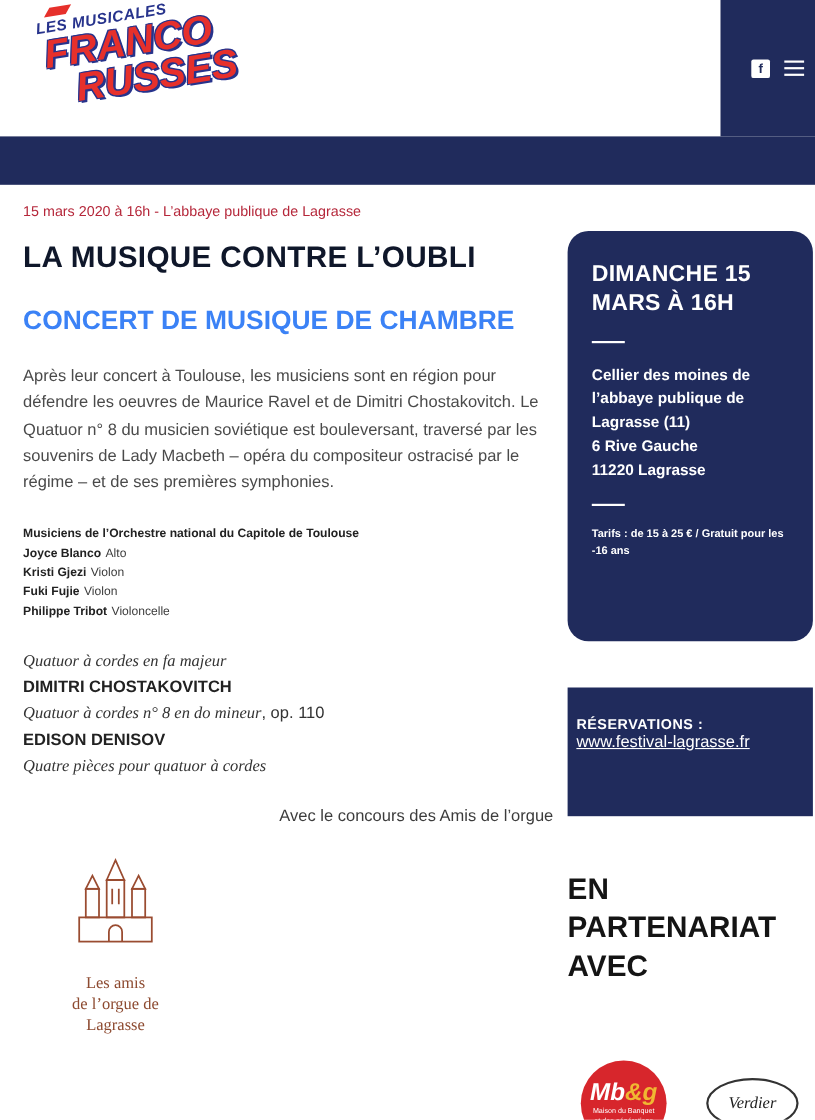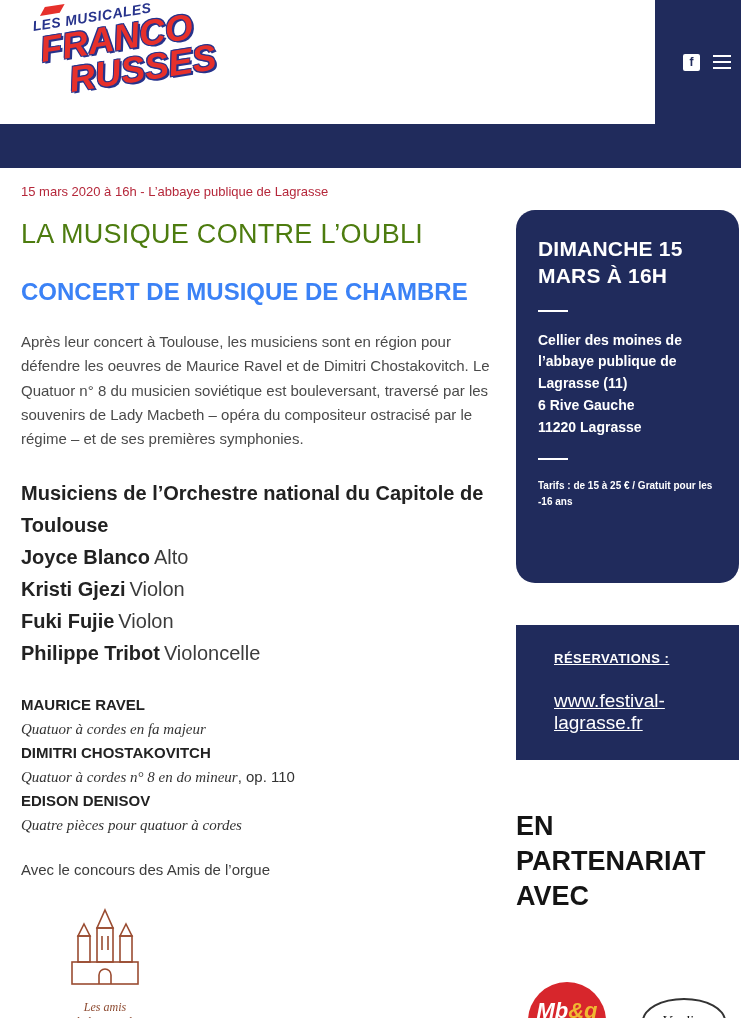--- a/index.html
+++ b/index.html
@@ -23,50 +23,50 @@
   .menu-icon { width:18px; cursor:pointer; }
   .menu-icon span { display:block; height:2px; background:#ffffff; margin:4px 0; }
 
   .navy-band { position:absolute; top:124px; left:0; width:741px; height:44px; background:#202b5c; }
 
   
   .content { position:absolute; top:168px; left:0; right:0; bottom:0; }
 
   .article { position:absolute; left:21px; top:14px; width:482px; }
   .date-line { font-size:13px; color:#b5273a; margin:2px 0 20px; }
-  .main-title { font-size:27px; font-weight:normal; color:#4d7c0f; letter-spacing:0.3px; margin:0 0 28px; }
+  .main-title { font-size:27px; font-weight:bold; color:#0f172a; letter-spacing:0.3px; margin:0 0 28px; }
   .sub-title { font-size:24px; font-weight:bold; color:#3b82f6; margin:0 0 24px; }
   .intro { font-size:15px; line-height:1.62; color:#4a4a4a; margin:0 0 26px; }
 
-  .musicians { font-size:20px; line-height:1.6; color:#3c3c3c; margin:0 0 24px; }
+  .musicians { font-size:11px; line-height:1.6; color:#3c3c3c; margin:0 0 24px; }
   .musicians-heading { font-weight:bold; color:#222222; }
   .musician-name { font-weight:bold; color:#222222; }
   .musician-instr { margin-left:4px; }
 
   .program { font-size:15px; line-height:1.6; color:#333333; margin:0 0 24px; }
   .composer { font-weight:bold; color:#222222; }
   .piece .it { font-style:italic;font-family:Liberation Serif, serif; }
 
-  .footnote { font-size:15px; color:#3c3c3c; margin:0 0 28px; }
+  .footnote { font-size:15px; color:#3c3c3c; margin:0 0 28px;text-align:right; }
 
   .orgue-logo { margin-left:24px; width:120px; text-align:center; }
-  .orgue-caption { font-family:"Liberation Serif", serif; font-style:italic; font-size:12px; color:#8d4a30;
-                   white-space:pre-line; line-height:1.25; margin-top:6px; }
+  .orgue-caption { font-family:"Liberation Serif", serif; font-size:15px; color:#8d4a30;
+                   white-space:pre-line; line-height:1.25; margin-top:18px; }
 
   
   .sidebar { position:absolute; left:516px; top:42px; width:223px; }
   .event-box { background:#202b5c; color:#ffffff; padding:26px 22px; box-sizing:border-box; min-height:373px;border-radius:19px; }
   .event-title { font-size:21px; font-weight:bold; line-height:1.28; letter-spacing:0.2px; }
   .divider { width:30px; border:none; border-top:2px solid #ffffff; margin:20px 0 18px 0; }
   .venue-line, .addr-line { font-size:14px; font-weight:bold; line-height:1.55; }
   .tarifs { font-size:10px; font-weight:bold; line-height:1.55; }
 
-  .res-box { background:#202b5c; color:#ffffff; padding:26px 38px; box-sizing:border-box; min-height:117px; margin-top:42px;text-decoration:underline; }
+  .res-box { background:#202b5c; color:#ffffff; padding:26px 8px; box-sizing:border-box; min-height:117px; margin-top:42px; }
   .res-title { font-size:13px; font-weight:bold; letter-spacing:0.5px; }
-  .res-link { display:inline-block; margin-top:24px; color:#ffffff; font-size:19px; text-decoration:underline; cursor:pointer; }
+  .res-link { display:inline-block; color:#ffffff; font-size:15px; text-decoration:underline; cursor:pointer; }
 
   .partners-heading { margin-top:49px; font-size:27px; font-weight:bold; color:#141414; line-height:1.3; }
 
   .partner-logos { margin-top:68px; display:flex; align-items:center; }
   .mbg { width:78px; height:78px; border-radius:50%; background:#d7262c; color:#ffffff; margin-left:12px;
          display:flex; flex-direction:column; align-items:center; justify-content:center; cursor:pointer; }
   .mbg-main { font-size:22px; font-weight:bold; font-style:italic; line-height:1; }
   .mbg-amp { color:#f0b832; }
   .mbg-sub { font-size:6.5px; text-align:center; margin-top:3px; white-space:pre-line; line-height:1.3; }
   .verdier { margin-left:36px; width:84px; height:46px; border:2px solid #333333; border-radius:50%;
@@ -116,21 +116,20 @@
         <div>
           <span class="musician-name">Fuki Fujie</span><span class="musician-instr">Violon</span>
         </div>
         <div>
           <span class="musician-name">Philippe Tribot</span><span class="musician-instr">Violoncelle</span>
         </div>
       </div>
 
       <div class="program">
         <div>
-          <div class="composer">MAURICE RAVEL</div>
           <div class="piece"><span class="it">Quatuor à cordes en fa majeur</span><span></span></div>
         </div>
         <div>
           <div class="composer">DIMITRI CHOSTAKOVITCH</div>
           <div class="piece"><span class="it">Quatuor à cordes n° 8 en do mineur</span><span>, op. 110</span></div>
         </div>
         <div>
           <div class="composer">EDISON DENISOV</div>
           <div class="piece"><span class="it">Quatre pièces pour quatuor à cordes</span><span></span></div>
         </div>

